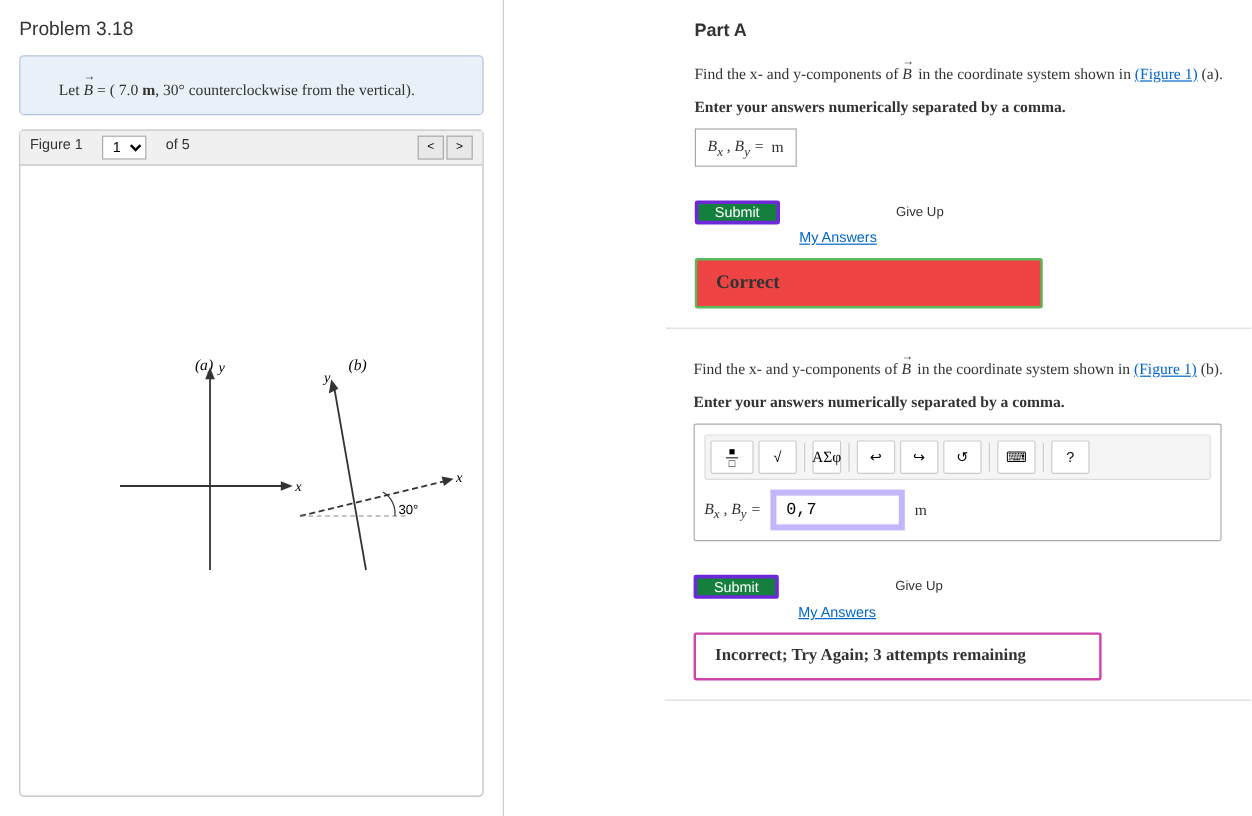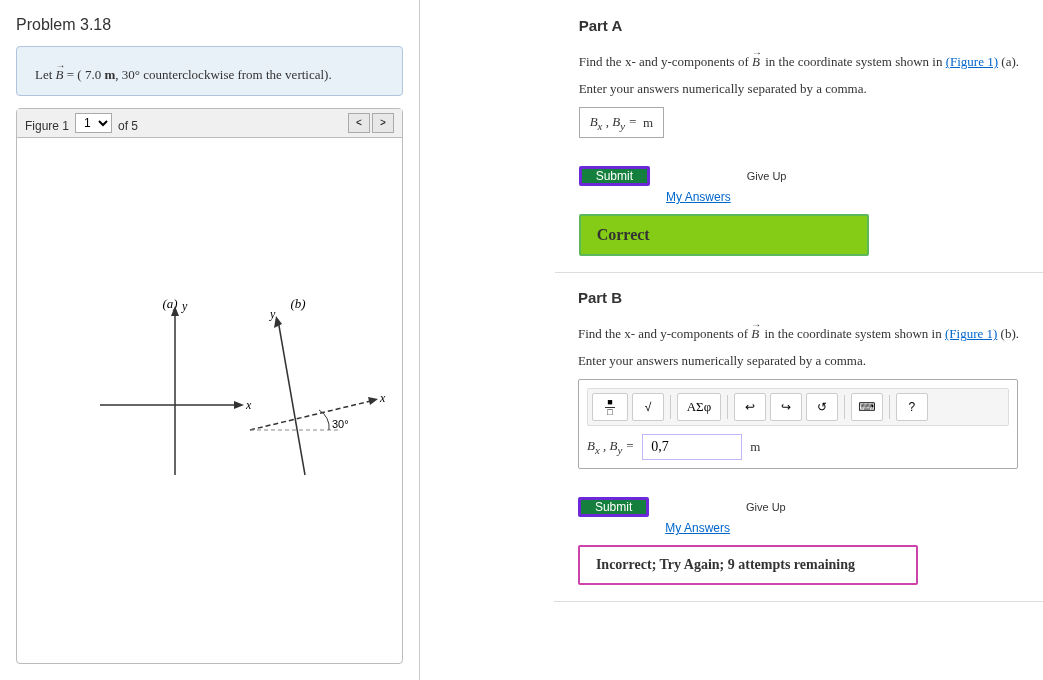--- a/index.html
+++ b/index.html
@@ -27,21 +27,21 @@
     }
     .problem-title {
       font-size: 16px;
       font-weight: normal;
       font-family: Arial, sans-serif;
     }
     .problem-description {
       background: #e8f0f8;
       border: 1px solid #b0c4de;
       border-radius: 4px;
-      padding: 10px 18px;
+      padding: 10px 32px;
       font-size: 13px;
       line-height: 1.5;
     }
     .figure-container {
       border: 1px solid #bbb;
       border-radius: 4px;
       flex: 1;
       display: flex;
       flex-direction: column;
     }
@@ -50,22 +50,22 @@
       align-items: center;
       justify-content: space-between;
       padding: 4px 8px;
       background: #f0f0f0;
       border-bottom: 1px solid #bbb;
       font-size: 12px;
       font-family: Arial, sans-serif;
     }
     .figure-header-left {
       display: flex;
-      align-items: flex-end;
-      gap: 6px;
+      align-items: flex-start;
+      gap: 16px;
     }
     .figure-nav {
       display: flex;
       gap: 2px;
     }
     .figure-nav-btn {
       width: 22px;
       height: 20px;
       border: 1px solid #aaa;
       background: #e8e8e8;
@@ -108,21 +108,21 @@
       font-family: Arial, sans-serif;
       margin-bottom: 10px;
     }
     .part-question {
       font-size: 13px;
       margin-bottom: 8px;
       line-height: 1.6;
     }
     .part-instruction {
       font-size: 13px;
-      font-weight: normal;
+      font-weight: bold;
       margin-bottom: 10px;
     }
     .answer-row {
       display: flex;
       align-items: center;
       gap: 8px;
       margin-bottom: 10px;
     }
     .answer-input {
       border: 1px solid #aaa;
@@ -164,21 +164,21 @@
     }
     .give-up-link {
       color: #333;
       font-size: 11px;
       text-decoration: none;
       font-family: Arial, sans-serif;
       cursor: pointer;
     }
     .correct-banner {
       border: 2px solid #5cb85c;
-      background: #84cc16;
+      background: #ef4444;
       padding: 10px 16px;
       font-size: 16px;
       font-weight: bold;
       color: #333;
       width: 290px;
       border-radius: 2px;
     }
     .incorrect-banner {
       border: 2px solid #cc44aa;
       background: #fff;
@@ -215,21 +215,21 @@
       border: 1px solid #ccc;
       background: #fff;
       cursor: pointer;
       font-size: 12px;
       display: flex;
       align-items: center;
       justify-content: center;
       border-radius: 2px;
     }
     .toolbar-btn-wide {
-      width: 44px;
+      width: 24px;
       height: 28px;
       border: 1px solid #ccc;
       background: #fff;
       cursor: pointer;
       font-size: 13px;
       display: flex;
       align-items: center;
       justify-content: center;
       border-radius: 2px;
       font-family: serif;
@@ -244,25 +244,25 @@
       display: flex;
       align-items: center;
       gap: 8px;
     }
     .math-label {
       font-size: 13px;
       font-style: italic;
       white-space: nowrap;
     }
     .math-input {
-      border: 1px solid #c4b5fd;
+      border: 5px solid #c4b5fd;
       padding: 4px 8px;
       font-size: 14px;
-      width: 100px;
-      font-family: Liberation Serif, serif;
+      width: 112px;
+      font-family: Liberation Mono, monospace;
     }
     .math-unit {
       font-size: 13px;
     }
 
     
     .figure-svg {
       width: 360px;
       height: 220px;
     }
@@ -361,21 +361,20 @@
     <div class="button-row">
       <button class="submit-btn">Submit</button>
       <a href="#" class="my-answers-link">My Answers</a>
       <span class="give-up-link">Give Up</span>
     </div>
 
     <div class="correct-banner">Correct</div>
   </div>
 
   <div class="part-section">
-    <div class="part-title">Part B</div>
     <div class="part-question">
       <span>Find the x- and y-components of </span>
       <span style="font-style:italic;position:relative;display:inline-block;padding-top:8px;margin-right:2px;">
         <span style="position:absolute;top:0;left:0;font-size:10px;">→</span>B
       </span>
       <span> in the coordinate system shown in </span>
       <a href="#" style="color:#0066cc;font-size:13px;">(Figure 1)</a>
       <span> (b).</span>
     </div>
     <div class="part-instruction">Enter your answers numerically separated by a comma.</div>
@@ -421,16 +420,16 @@
         <span class="math-unit">m</span>
       </div>
     </div>
 
     <div class="button-row" style="margin-top:10px;">
       <button class="submit-btn">Submit</button>
       <a href="#" class="my-answers-link">My Answers</a>
       <span class="give-up-link">Give Up</span>
     </div>
 
-    <div class="incorrect-banner">Incorrect; Try Again; 9 attempts remaining</div>
+    <div class="incorrect-banner">Incorrect; Try Again; 3 attempts remaining</div>
   </div>
 
 </div>
 
 </body></html>

